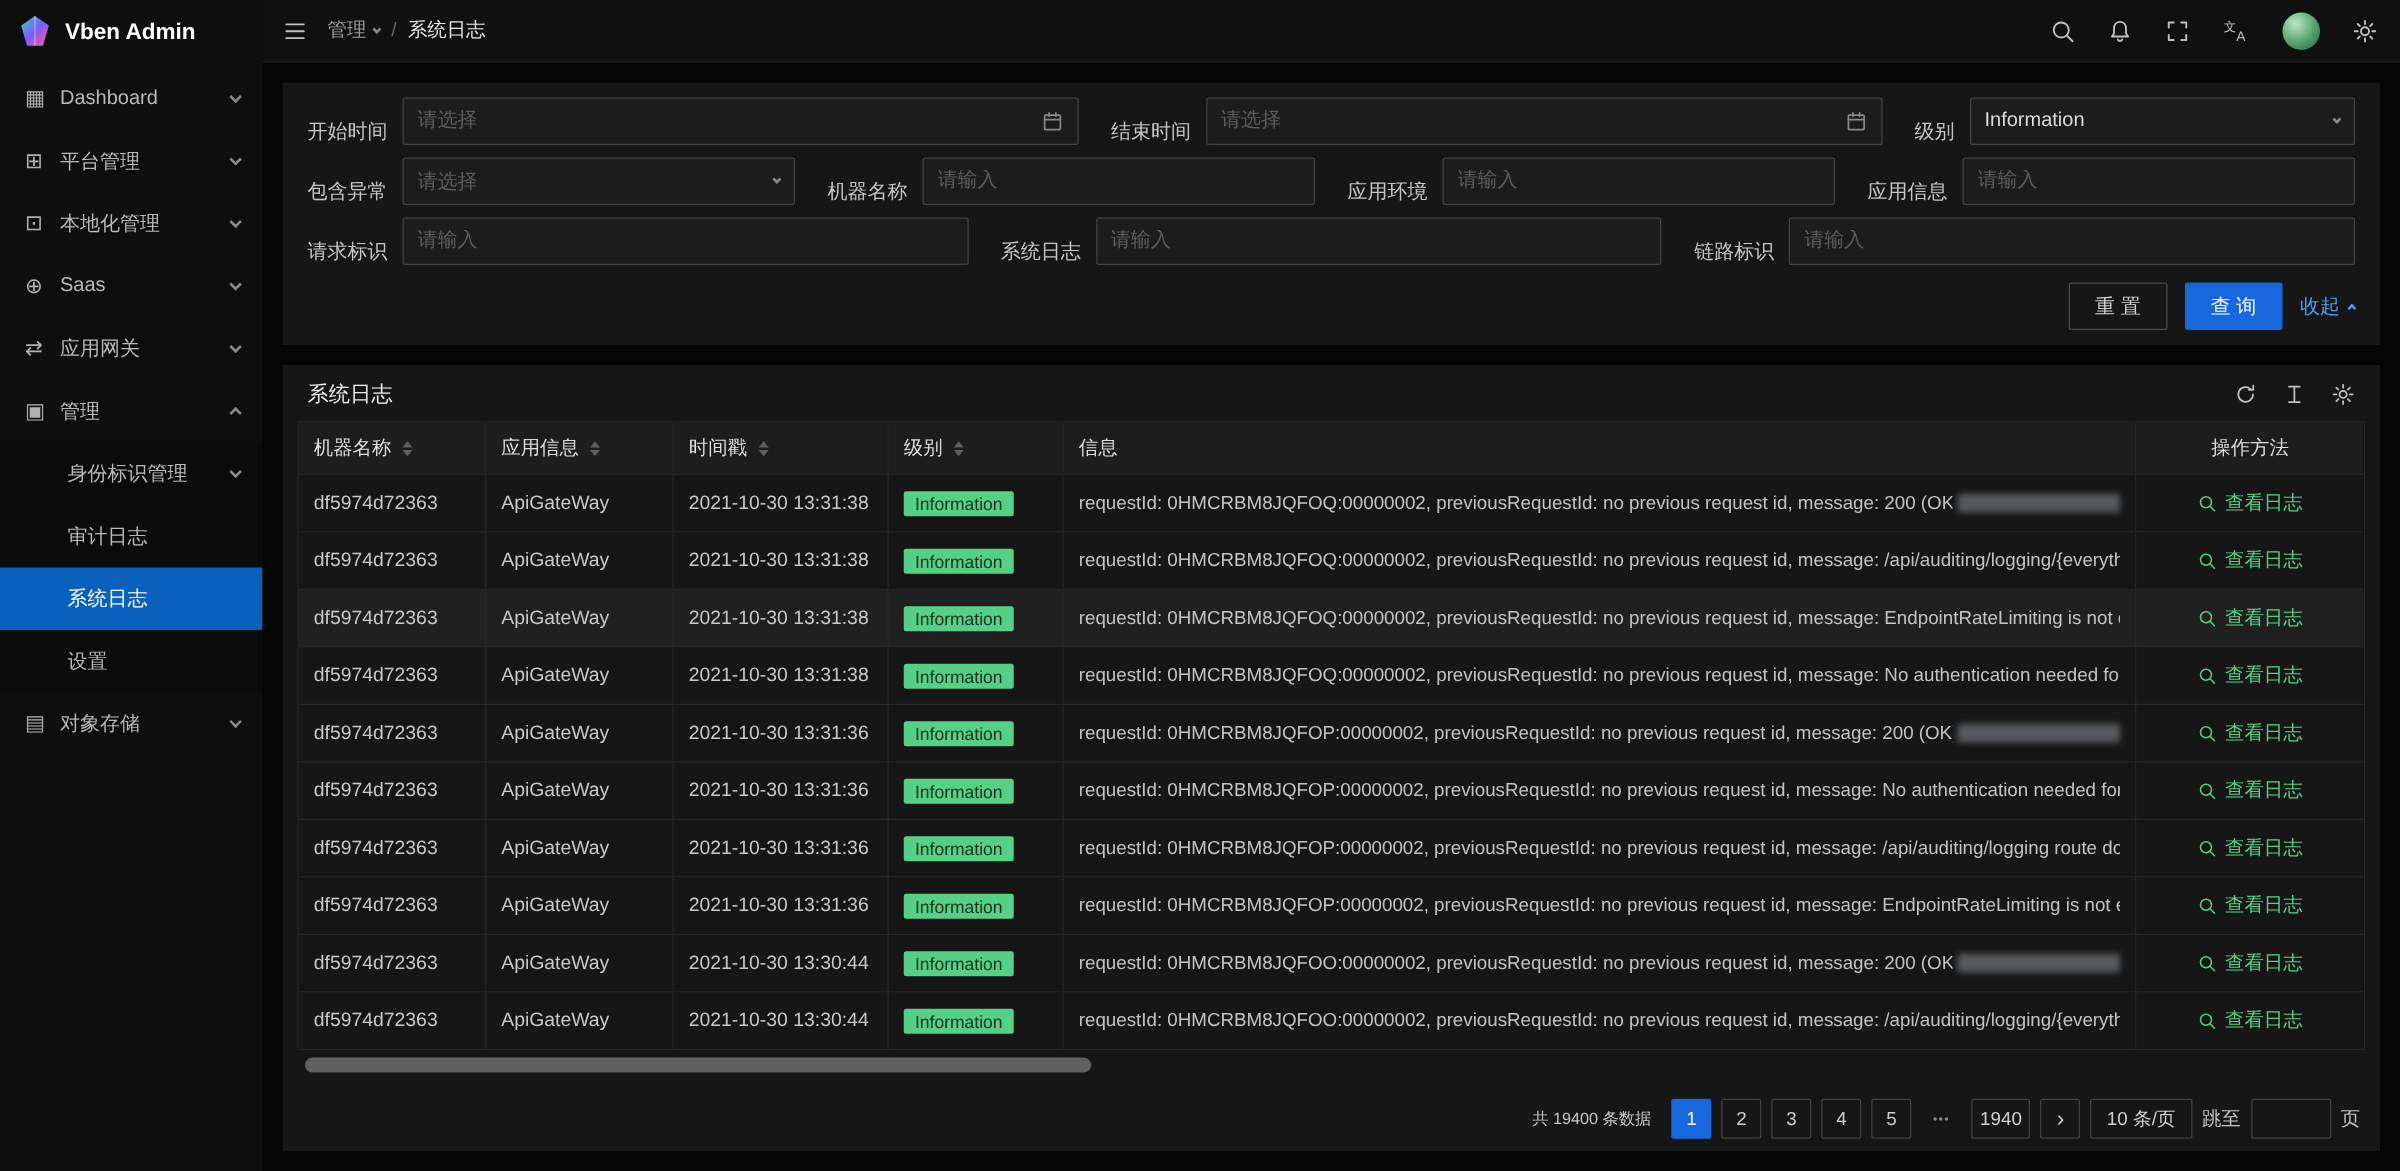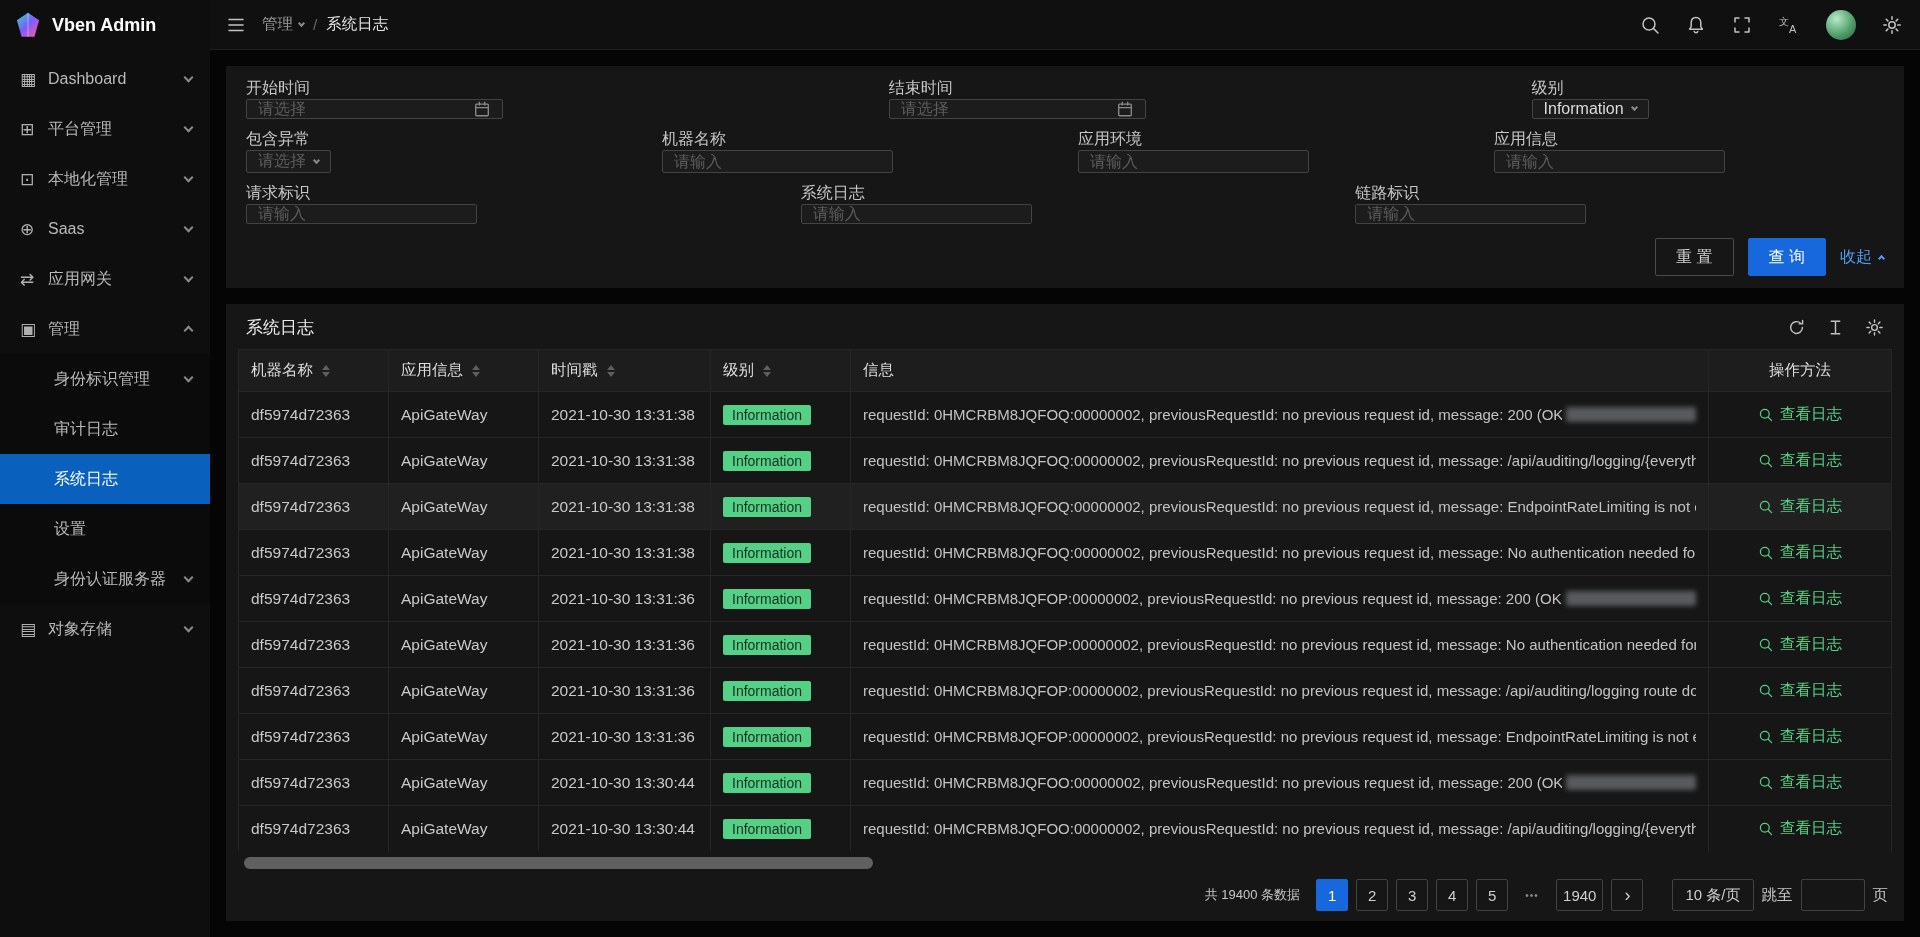--- a/index.html
+++ b/index.html
@@ -39,21 +39,21 @@
   .tb-icon { display:flex; align-items:center; cursor:pointer; }
   .avatar { width:30px; height:30px; border-radius:50%; background:radial-gradient(circle at 35% 30%, #b8e9c6, #53a06c 55%, #2c5e43 100%); cursor:pointer; }
 
   
   .content { flex:1; min-height:0; padding:16px; display:flex; flex-direction:column; gap:16px; }
   .panel { background:#161616; }
 
   
   .filter-panel { padding:12px 20px; flex-shrink:0; }
   .frow { display:flex; gap:26px; margin-bottom:10px; }
-  .ffield { display:flex; align-items:flex-start; min-width:0;flex-direction:column; }
+  .ffield { display:flex; align-items:flex-end; min-width:0; }
   .f2 { flex:1.75; } .f1 { flex:1; }
   .ffield label { margin-right:12px; white-space:nowrap; color:#c6c6c6; }
   .fcontrol { flex:1; height:38px; background:#1c1c1c; border:1px solid #434343; border-radius:2px; display:flex; align-items:center; padding:0 11px; min-width:0; gap:8px; }
   .fcontrol.select { cursor:pointer; }
   input.raw { flex:1; min-width:0; background:transparent; border:none; outline:none; color:#dcdcdc; font:inherit; }
   input.raw::placeholder { color:#5c5c5c; }
   .sel-value { flex:1; color:#dcdcdc; white-space:nowrap; overflow:hidden; }
   .sel-placeholder { flex:1; color:#5c5c5c; white-space:nowrap; overflow:hidden; }
   .factions { display:flex; justify-content:flex-end; align-items:center; gap:14px; margin-top:14px; }
   .btn { height:38px; padding:0 20px; border-radius:2px; font-size:16px; display:flex; align-items:center; cursor:pointer; font-family:inherit; }
@@ -93,21 +93,21 @@
   .hthumb { position:absolute; top:0; bottom:0; left:6px; width:38%; background:#606060; border-radius:6px; cursor:grab; }
 
   
   .pager { margin-top:auto; display:flex; justify-content:flex-end; align-items:center; gap:8px; padding:10px 16px 4px; flex-shrink:0; }
   .pg-total { color:#c6c6c6; margin-right:8px; font-size:13px; }
   .pages { display:flex; align-items:center; gap:8px; }
   .page { min-width:32px; height:32px; padding:0 6px; display:flex; align-items:center; justify-content:center; background:transparent; border:1px solid #424242; border-radius:2px; color:#cfcfcf; font-size:15px; font-family:inherit; cursor:pointer; }
   .page.active { background:#1668dc; border-color:#1668dc; color:#fff; }
   .page.ellipsis { border:none; color:#8a8a8a; font-size:10px; letter-spacing:1px; }
   .page.arrow { font-size:18px; line-height:1; }
-  .size-select { height:32px; border:1px solid #424242; border-radius:2px; display:flex; align-items:center; padding:0 12px; color:#cfcfcf; font-size:15px; cursor:pointer;margin-left:21px; }
+  .size-select { height:32px; border:1px solid #424242; border-radius:2px; display:flex; align-items:center; padding:0 12px; color:#cfcfcf; font-size:15px; cursor:pointer; }
   .jump-wrap { display:flex; align-items:center; gap:8px; color:#c6c6c6; font-size:15.5px; }
   .jump { width:64px; height:32px; background:transparent; border:1px solid #424242; border-radius:2px; color:#ddd; padding:0 8px; font:inherit; outline:none; }
 
   svg.icon { stroke:#c2c2c2; fill:none; stroke-width:1.5; stroke-linecap:round; stroke-linejoin:round; }
   svg.icon-dim { stroke:#8a8a8a; }
   svg.icon-green { stroke:#55d187; }
 </style>
 </head>
 <body>
 
@@ -172,25 +172,20 @@
       </div>
         <div class="menu-item child active">
 
         <span class="mi-label">系统日志</span>
 
       </div>
         <div class="menu-item child">
 
         <span class="mi-label">设置</span>
 
-      </div>
-        <div class="menu-item child">
-
-        <span class="mi-label">身份认证服务器</span>
-        <span class="chev down"></span>
       </div>
         <div class="menu-item">
         <span class="mi-icon">▤</span>
         <span class="mi-label">对象存储</span>
         <span class="chev down"></span>
       </div>
       </nav>
   </aside>
 
   <div class="main">

